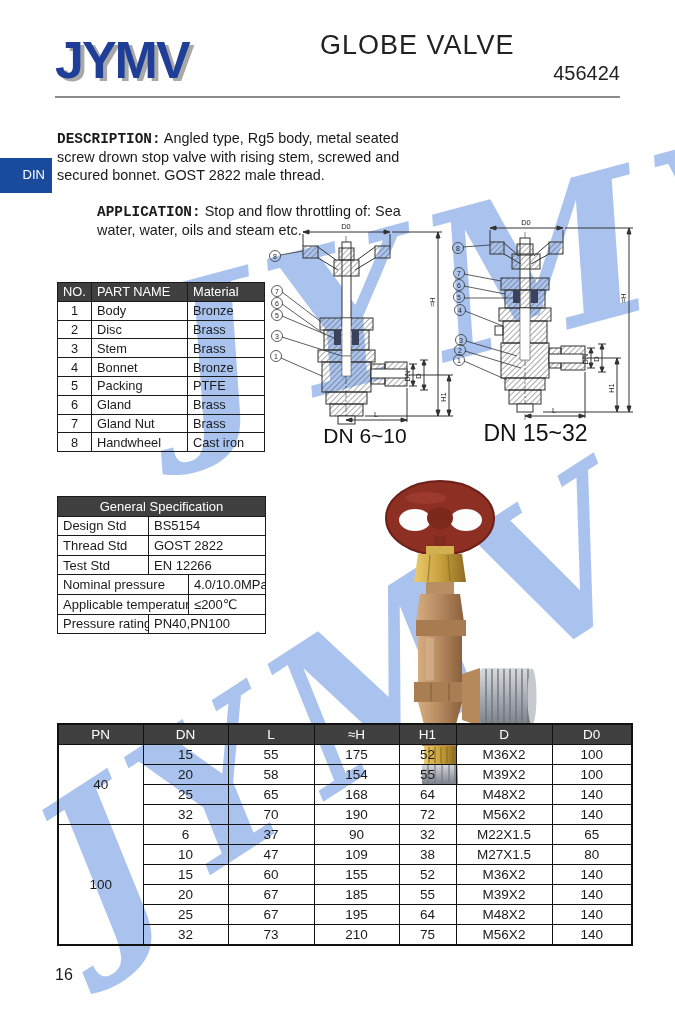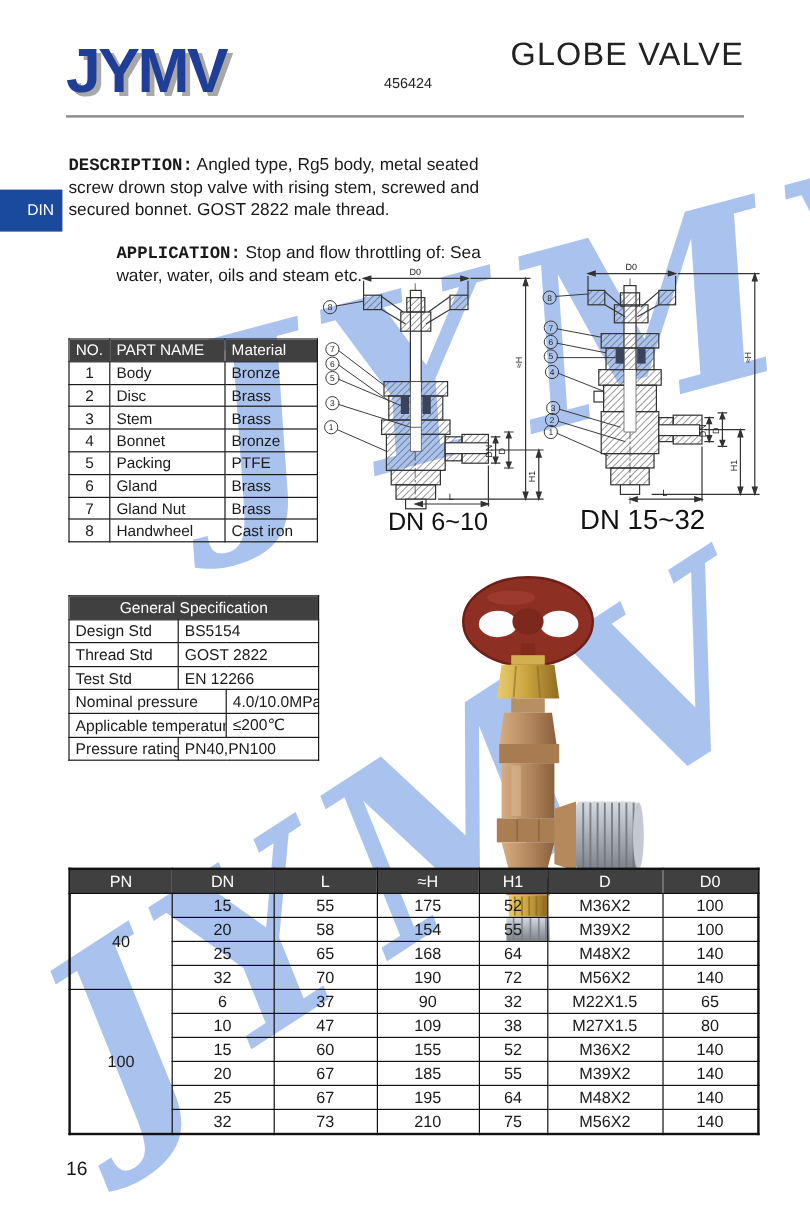--- a/index.html
+++ b/index.html
@@ -7,22 +7,22 @@
        font-family:"Liberation Sans","DejaVu Sans",sans-serif;color:#1a1a1a;}
   .abs{position:absolute;}
   
   .wm{position:absolute;z-index:0;font-family:"DejaVu Serif","Liberation Serif",serif;
       font-style:italic;font-weight:bold;color:#a9c3ee;white-space:nowrap;
       font-size:200px;letter-spacing:18px;line-height:1;pointer-events:none;}
   .layer{position:absolute;inset:0;z-index:1;}
   
   .logo{font-size:52px;font-weight:900;letter-spacing:-2px;color:#1e3e97;
         text-shadow:4px 3px 0 #a8a8a8;font-style:normal;}
-  .title{font-size:27px;letter-spacing:1px;color:#222;text-align:right;}
-  .code{font-size:12px;color:#222;text-align:left;}
+  .title{font-size:27px;letter-spacing:1px;color:#222;text-align:left;}
+  .code{font-size:20px;color:#222;text-align:right;}
   .rule{height:2px;background:#8a8a8a;}
   .dintab{background:#1a4a9c;color:#fff;font-size:13px;text-align:right;
           padding:9px 7px 0 0;box-sizing:border-box;}
   .para{font-size:14.4px;line-height:1.24;}
   .para b{font-weight:bold;font-family:Liberation Mono, monospace;}
   
   table{border-collapse:collapse;table-layout:fixed;background:transparent;}
   td,th{border:1px solid #1a1a1a;padding:0 5px;font-weight:normal;
         font-size:13px;height:18px;overflow:hidden;white-space:nowrap;}
   .hdr{background:#404040;color:#fff;}

